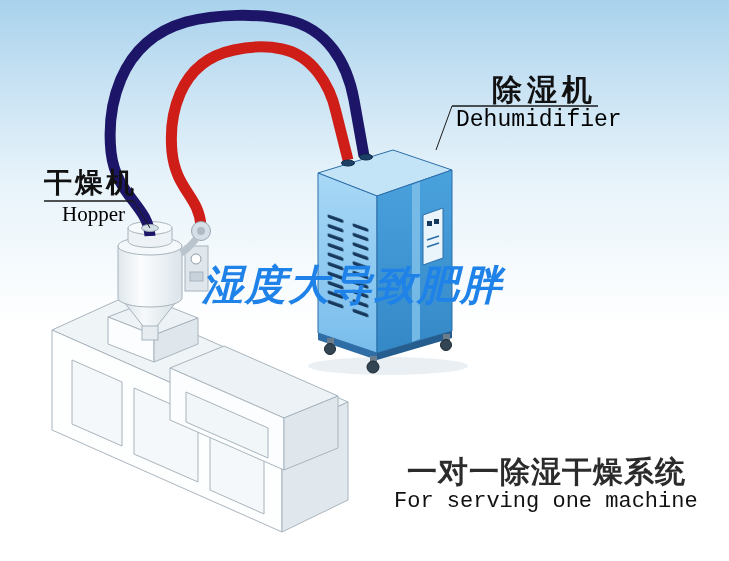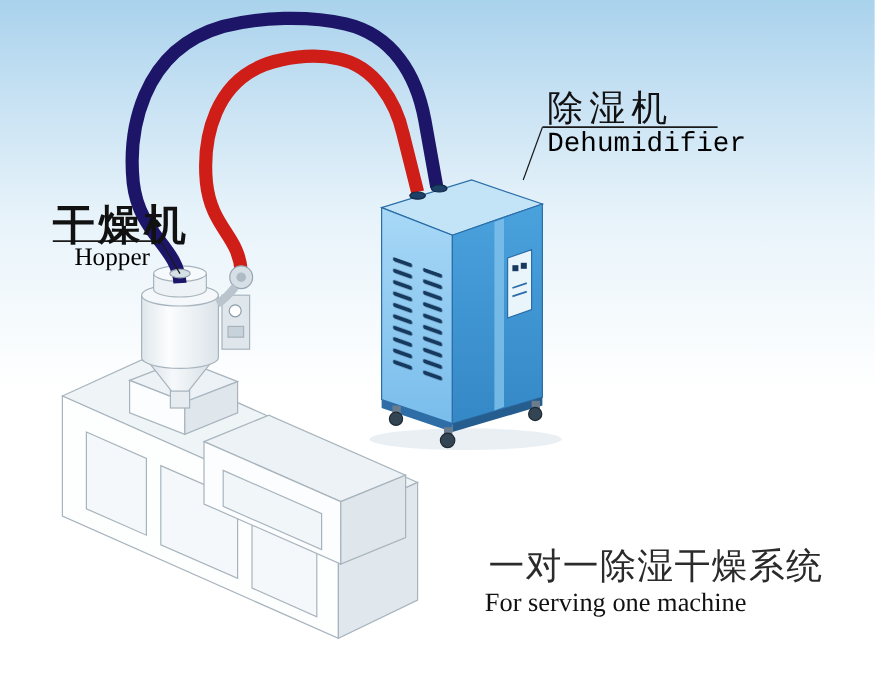--- a/index.html
+++ b/index.html
@@ -5,28 +5,28 @@
   html,body { margin:0; padding:0; }
   .stage {
     position:relative;
     width:729px; height:561px;
     overflow:hidden;
     background: linear-gradient(180deg, #a9d2ec 0%, #c6e1f3 14%, #e7f3fa 32%, #ffffff 58%, #ffffff 100%);
     font-family:"Liberation Sans", sans-serif;
   }
   .stage svg { position:absolute; left:0; top:0; }
   .lbl { position:absolute; white-space:nowrap; }
-  .lbl-hopper-zh { left:44px; top:164px; font-size:35px; font-weight:bold; color:#111; letter-spacing:3px; }
+  .lbl-hopper-zh { left:44px; top:164px; font-size:28px; font-weight:bold; color:#111; letter-spacing:3px; }
   .lbl-hopper-en { left:62px; top:202px; font-size:21px; color:#000; font-family:"Liberation Serif", serif; }
-  .lbl-dehu-zh   { left:456px; top:70px; font-size:30px; font-weight:normal; color:#111; letter-spacing:5px; }
+  .lbl-dehu-zh   { left:492px; top:70px; font-size:30px; font-weight:bold; color:#111; letter-spacing:5px; }
   .lbl-dehu-en   { left:456px; top:107px; font-size:23px; color:#000; font-family:Liberation Mono, monospace; }
   .lbl-watermark { left:202px; top:258px; font-size:41px; font-weight:bold; font-style:italic;
                    color:var(--watermark_blue,#1f82e8); letter-spacing:2px; }
-  .lbl-caption-zh{ left:407px; top:452px; font-size:30px; font-weight:normal; color:#2b2b2b; letter-spacing:1px; }
-  .lbl-caption-en{ left:404px; top:489px; font-size:22px; color:#111; font-family:Liberation Serif, serif; }
+  .lbl-caption-zh{ left:407px; top:452px; font-size:30px; font-weight:bold; color:#2b2b2b; letter-spacing:1px; }
+  .lbl-caption-en{ left:394px; top:489px; font-size:22px; color:#111; font-family:Liberation Mono, monospace; }
 </style>
 </head>
 <body>
 
 <div class="stage">
 
   <svg width="729" height="561" viewBox="0 0 729 561">
     <defs>
       <linearGradient id="frontGrad" x1="0" y1="0" x2="0" y2="1">
         <stop offset="0" stop-color="#a8d8f6"></stop>
@@ -140,17 +140,18 @@
       <line x1="452" y1="106" x2="436" y2="150" stroke-width="1"></line>
     </g>
   </svg>
 
   <div class="lbl lbl-hopper-zh">干燥机</div>
   <div class="lbl lbl-hopper-en">Hopper</div>
 
   <div class="lbl lbl-dehu-zh">除湿机</div>
   <div class="lbl lbl-dehu-en">Dehumidifier</div>
 
+  <div class="lbl lbl-watermark">湿度大导致肥胖</div>
 
   <div class="lbl lbl-caption-zh">一对一除湿干燥系统</div>
   <div class="lbl lbl-caption-en">For serving one machine</div>
 
 </div>
 
 </body></html>

